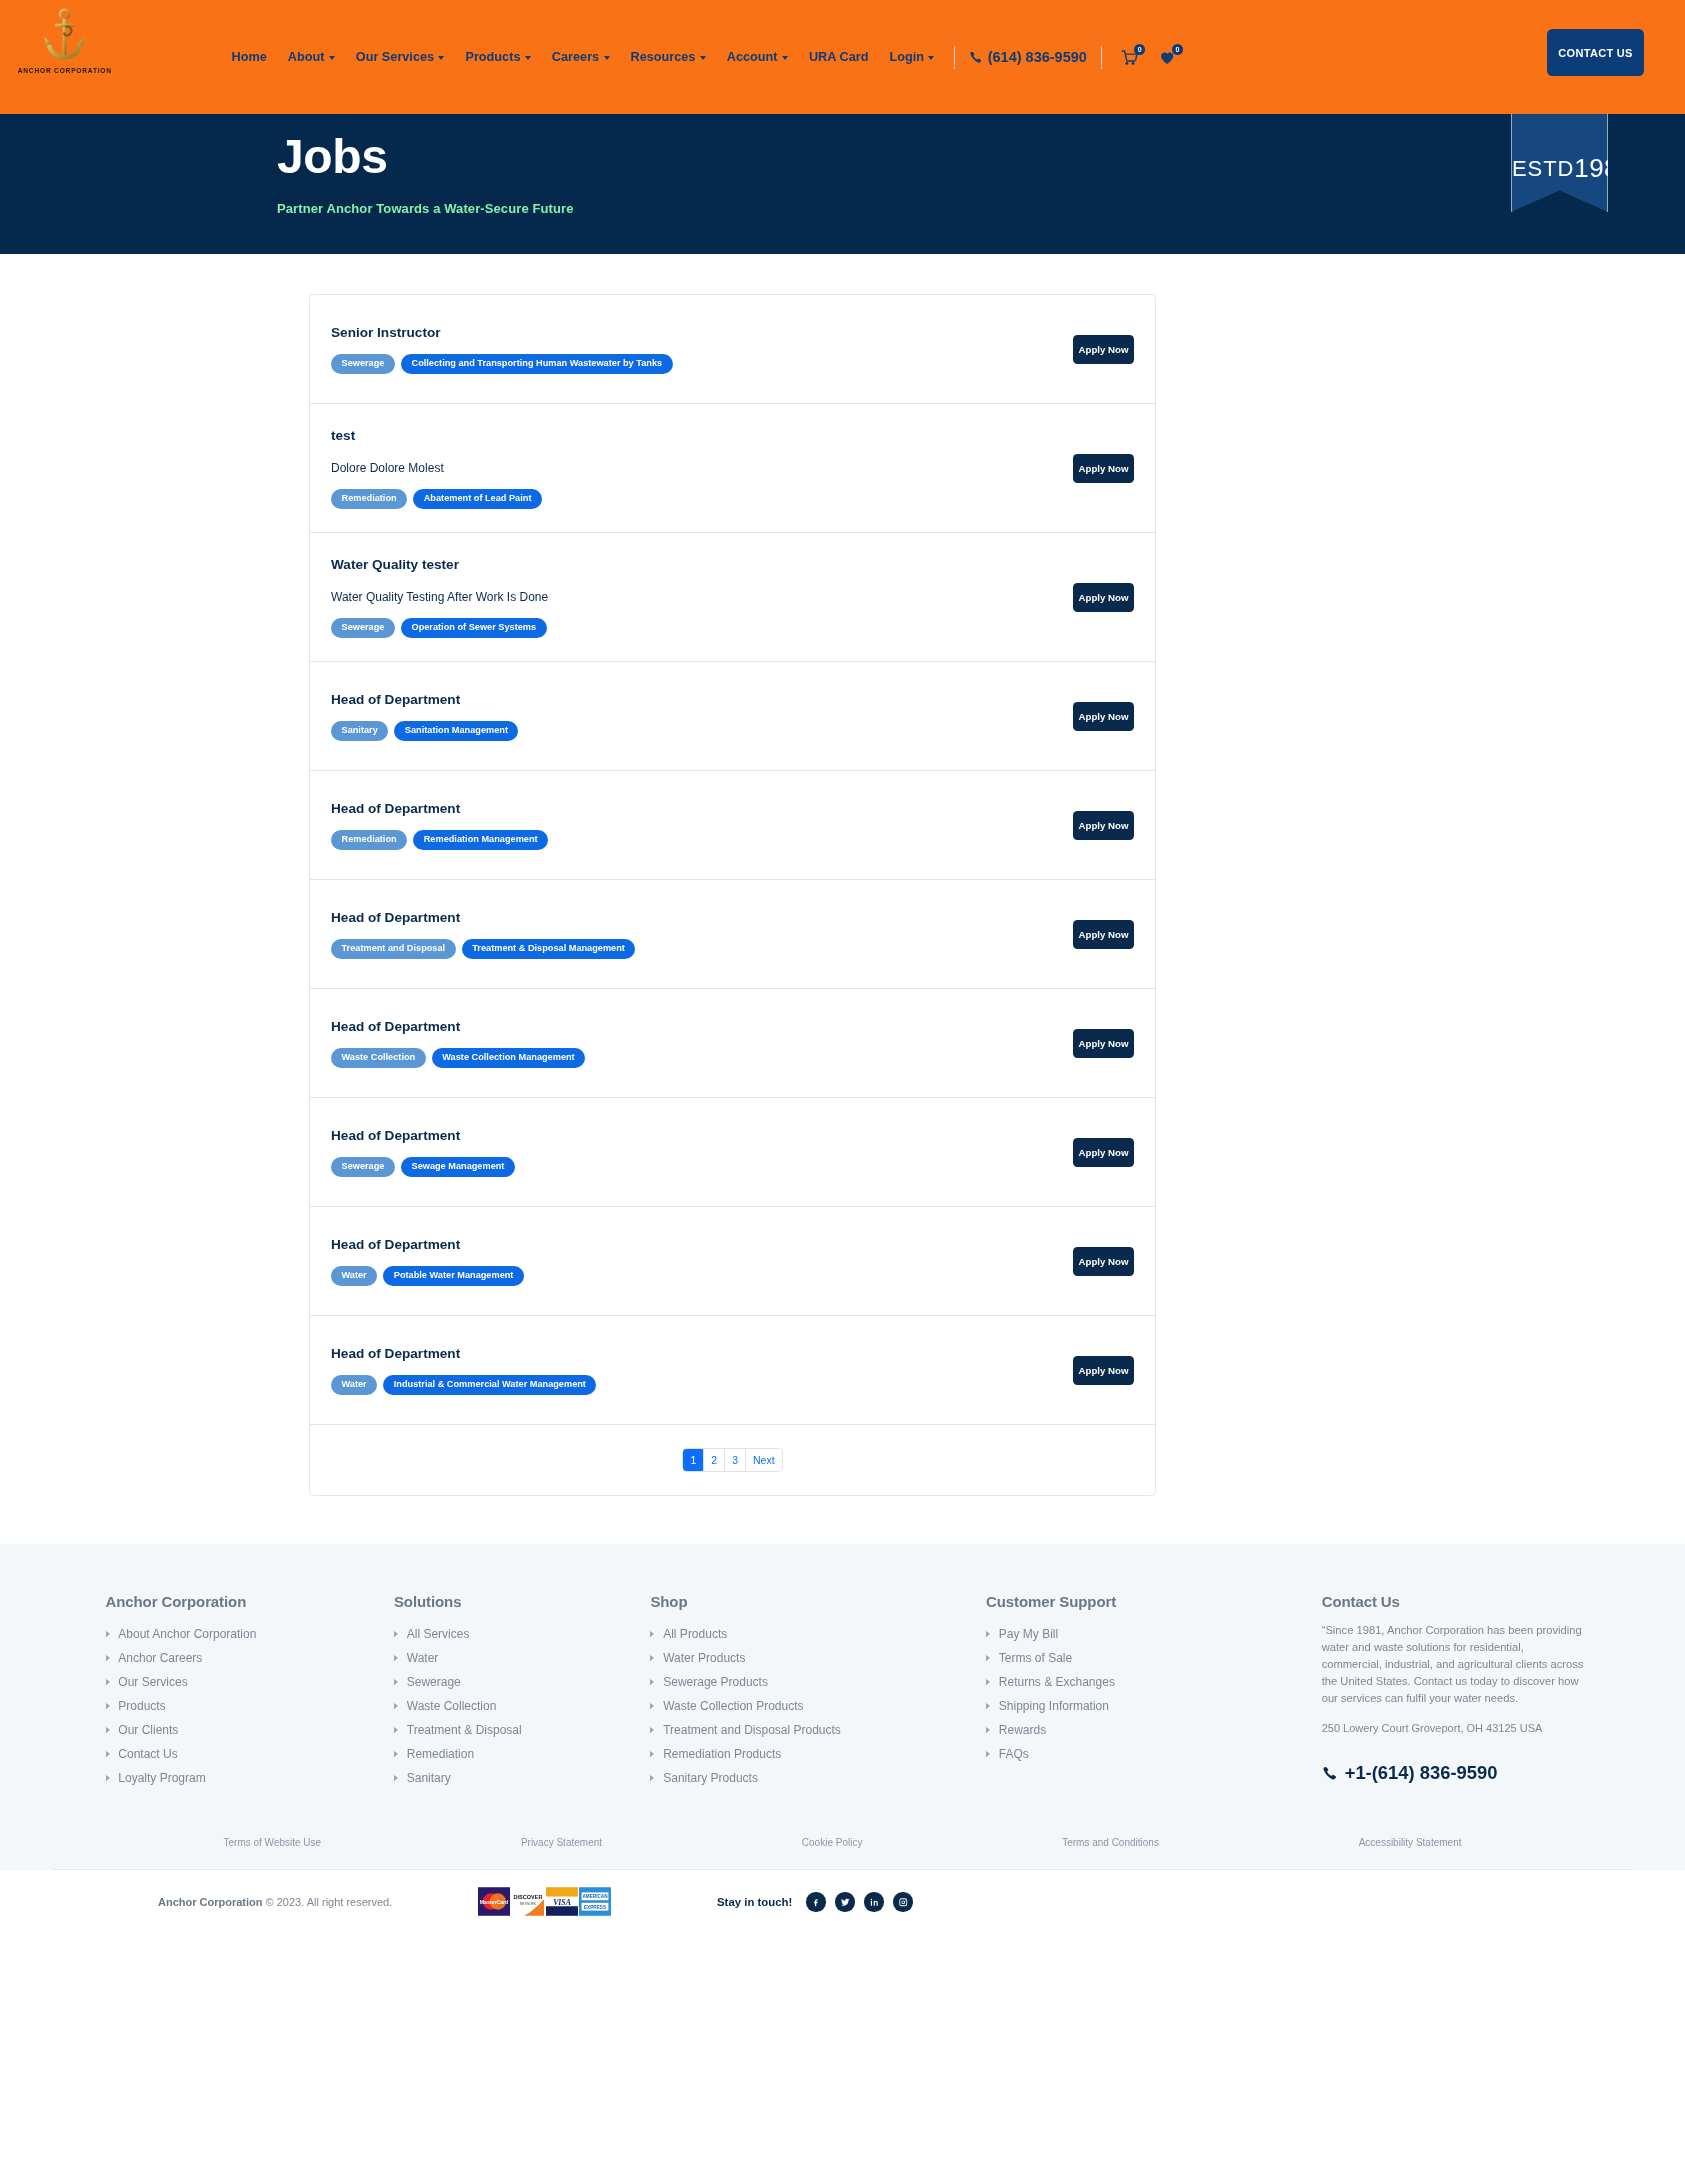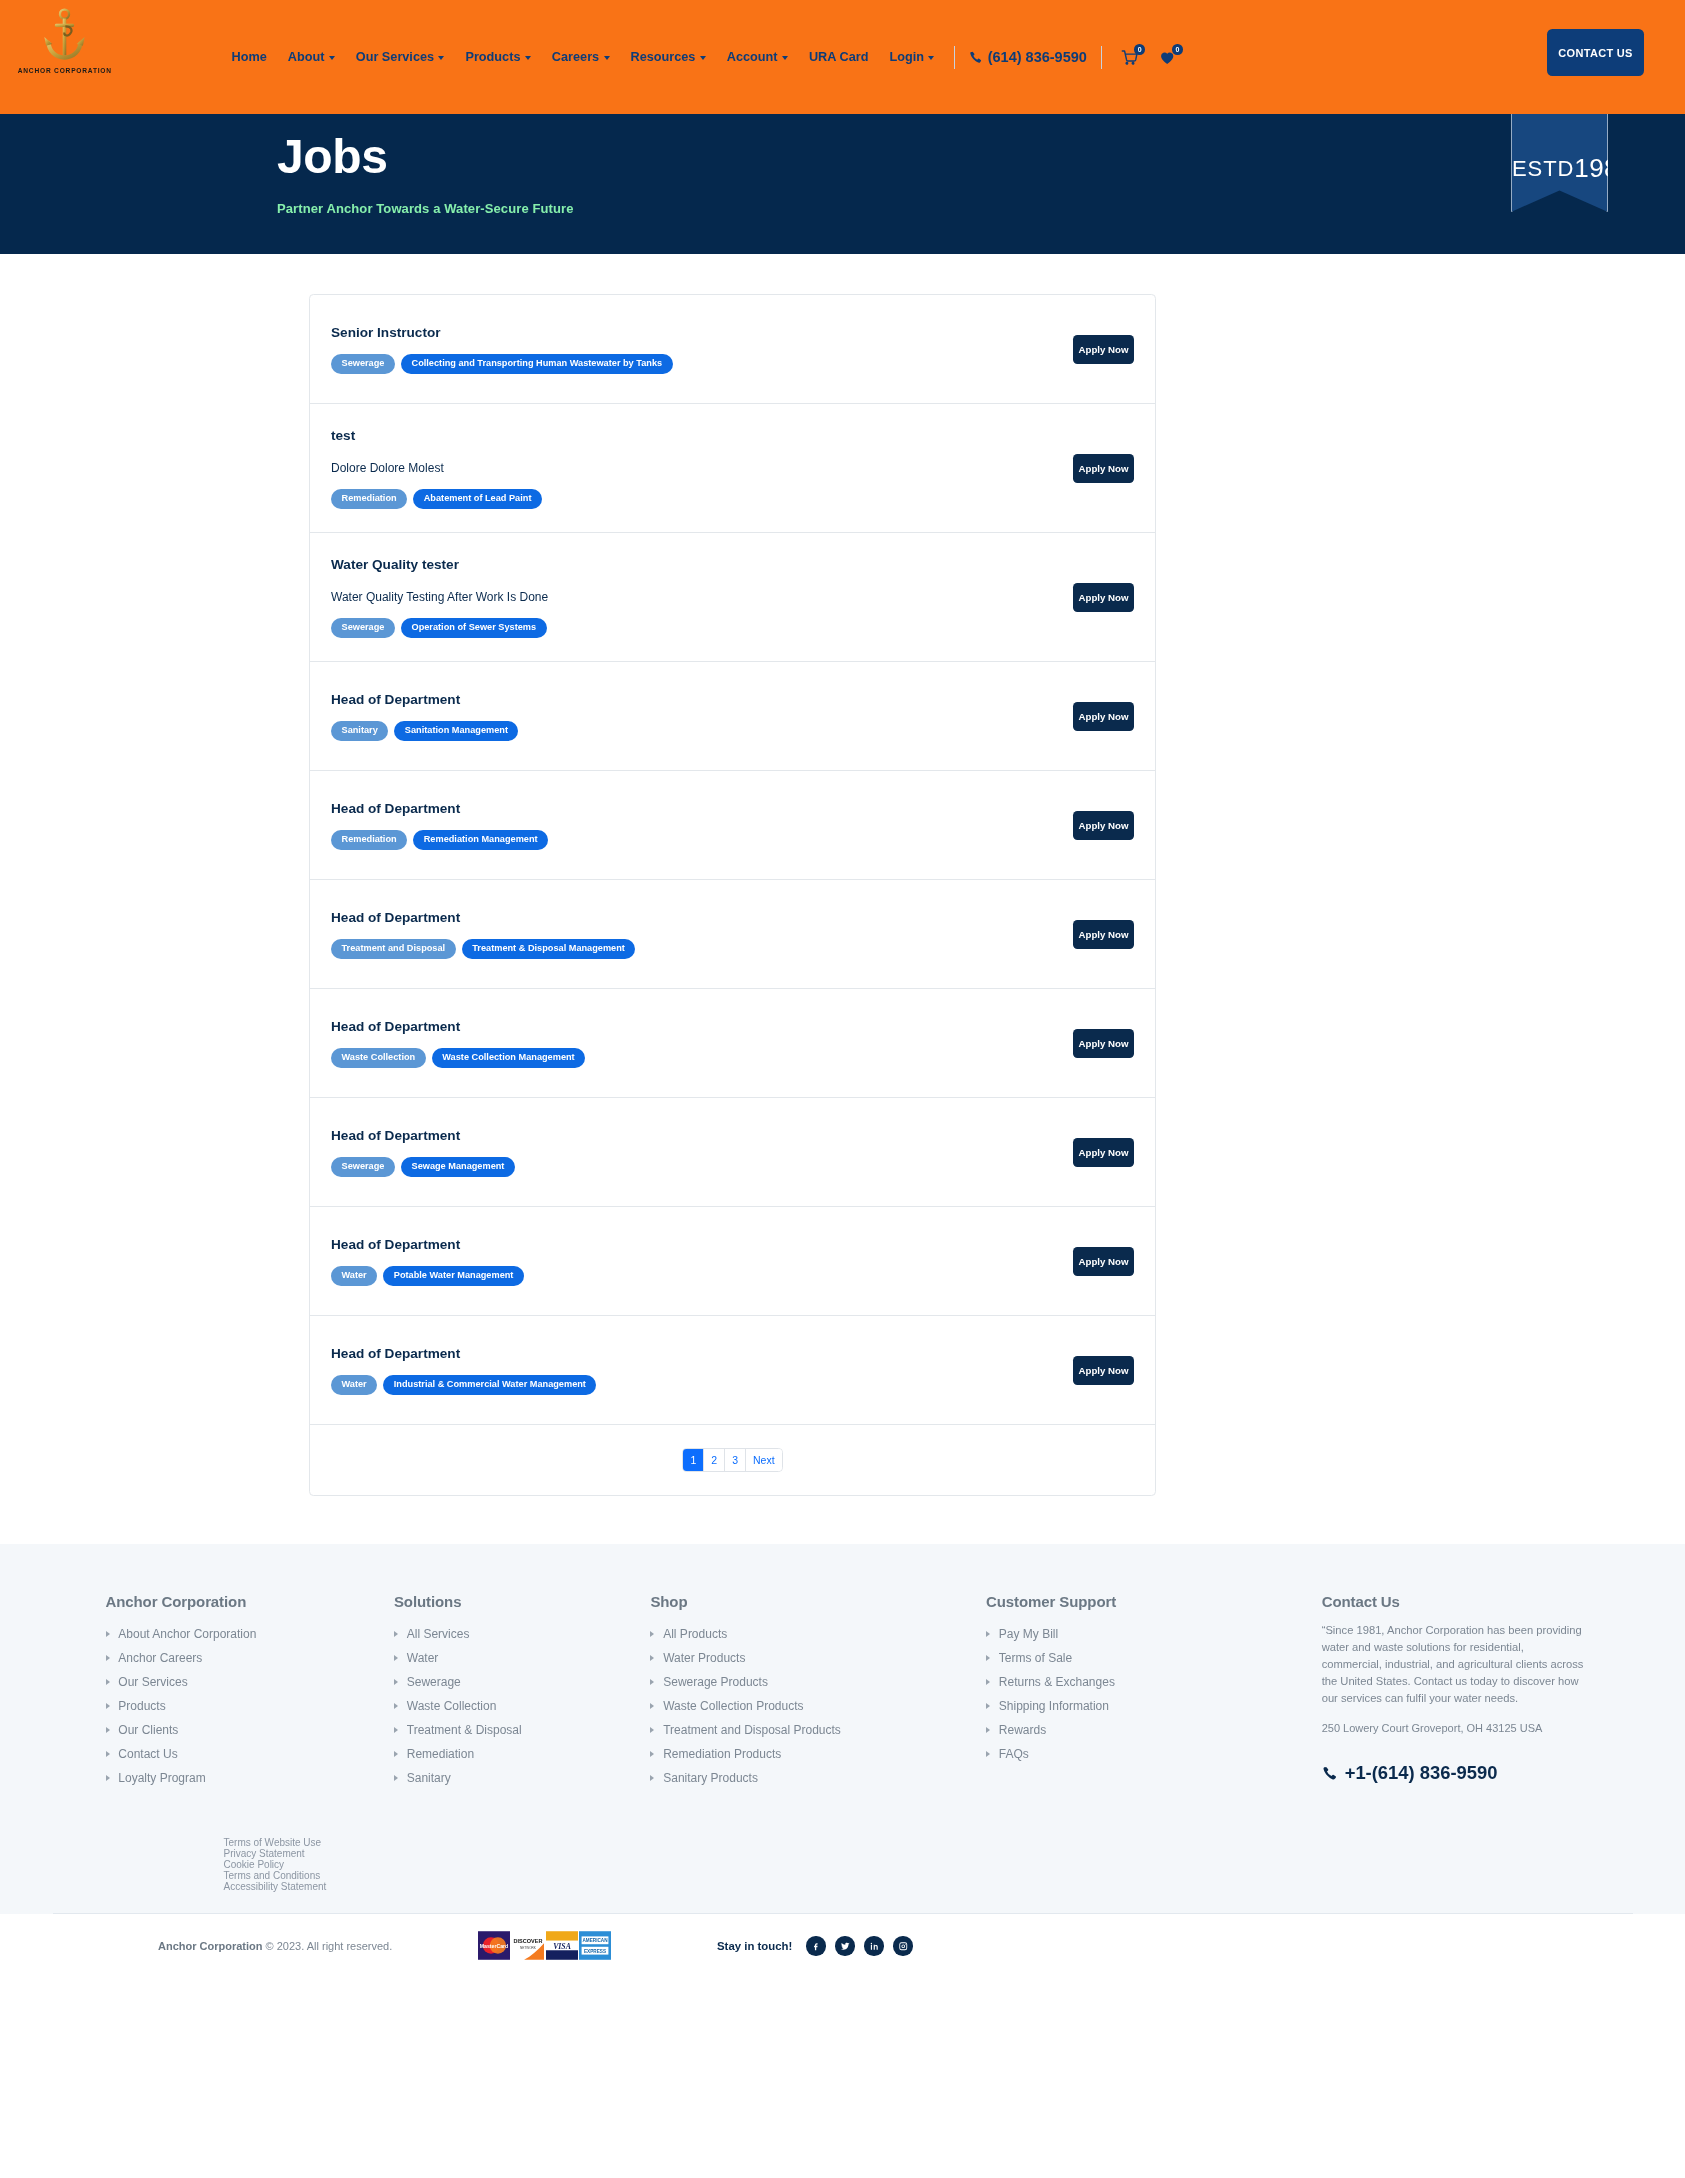--- a/index.html
+++ b/index.html
@@ -143,21 +143,21 @@
     font-size:11px;color:#7c8793;margin-top:15px;
   }
   .fphone{
     display:flex;align-items:center;gap:8px;margin-top:28px;
     font-size:18.4px;font-weight:700;color:#0a2a4d;
   }
   .fphone svg{width:15px;height:15px;fill:#0a2a4d;}
 
   .legalbar{
     width:1580px;margin:47px auto 0;display:flex;justify-content:space-between;
-    padding:0 171px 21px;border-bottom:0.9px solid #e2e8ee;flex-direction:column;
+    padding:0 171px 21px;border-bottom:0.9px solid #e2e8ee;
   }
   .legal{font-size:10px;color:#8c96a3;cursor:pointer;text-decoration:none;white-space:nowrap;}
 
   .bottombar{
     width:1685px;background:#fff;height:63px;display:flex;align-items:center;position:relative;
   }
   .copyright{position:absolute;left:158px;font-size:11px;color:#7c8793;}
   .copyright b{font-weight:700;color:#6b7884;}
   .cards{position:absolute;left:478px;display:flex;gap:1.8px;align-items:center;}
   .card-img{height:29px;width:32px;display:block;}

